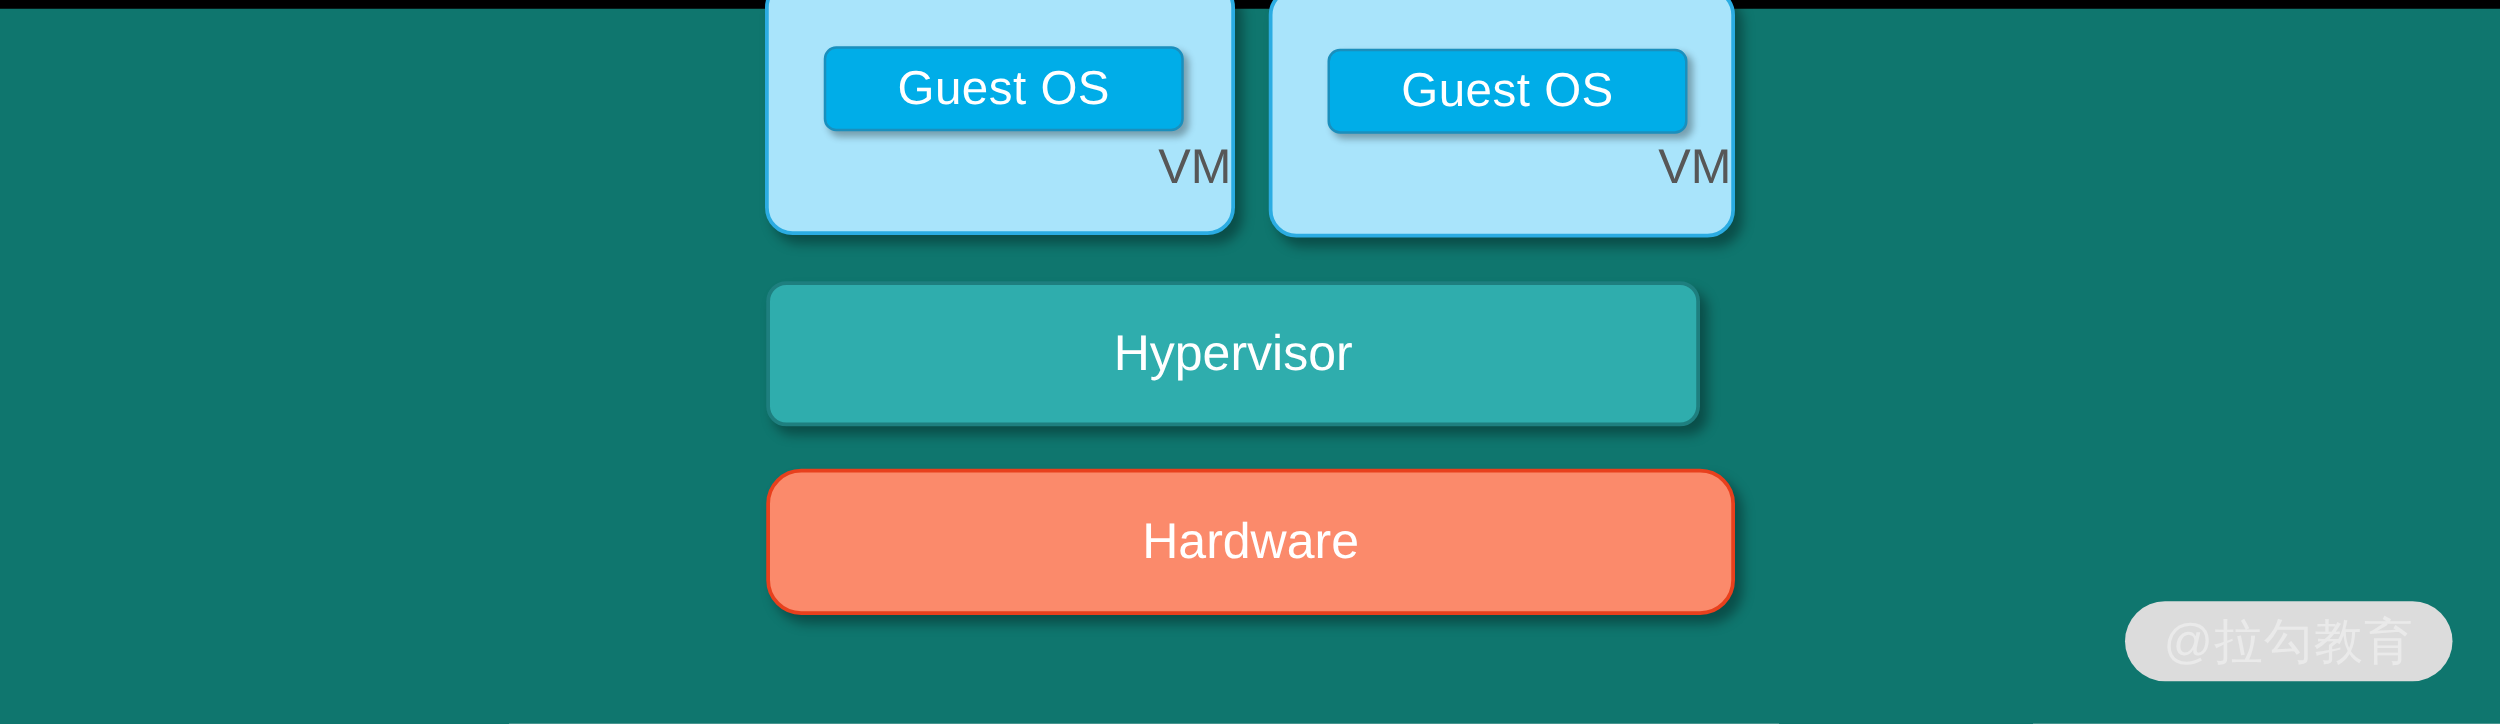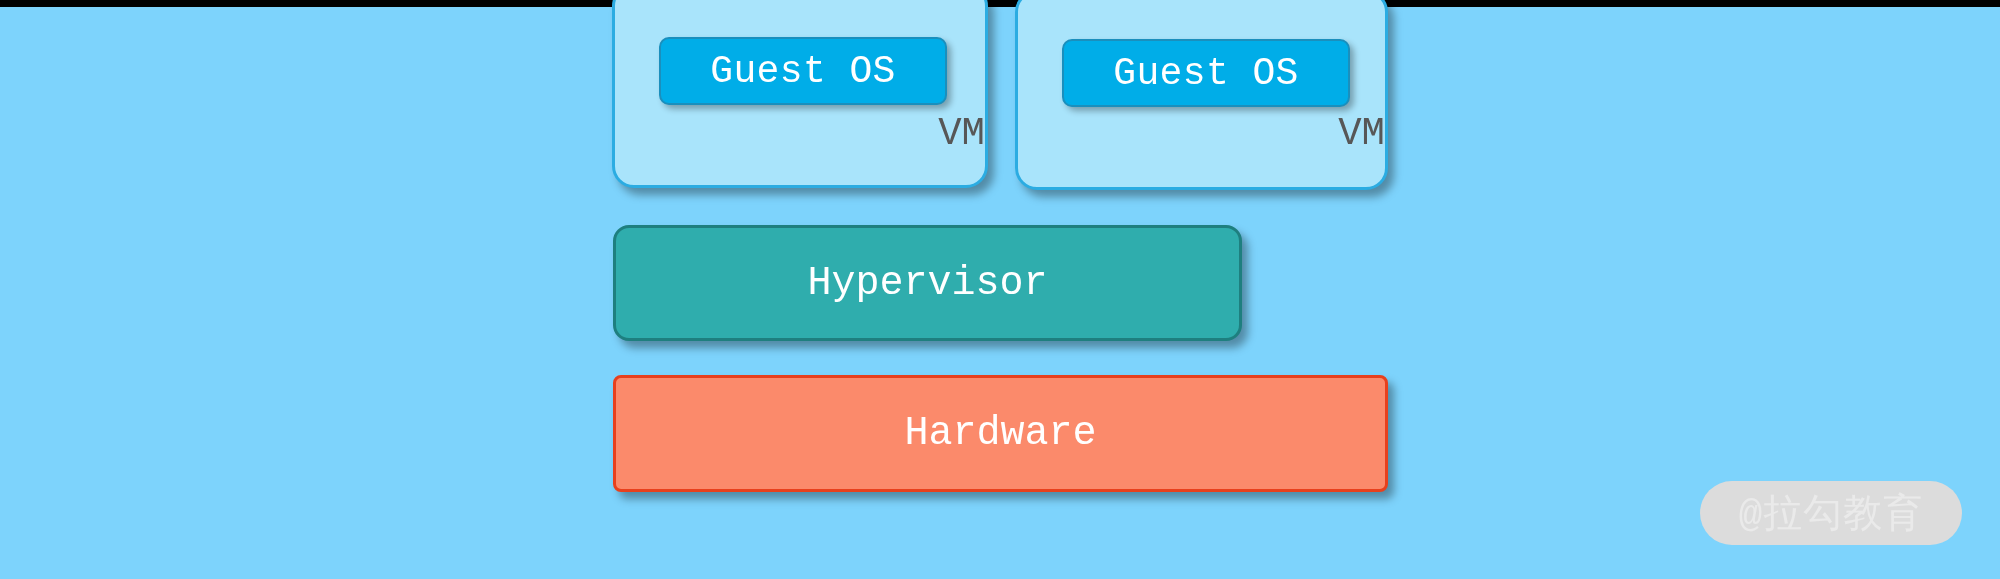--- a/index.html
+++ b/index.html
@@ -11,22 +11,21 @@
     width: 2000px;
     height: 579px;
     position: relative;
     overflow: hidden;
     font-family: "Liberation Sans", sans-serif;
   }
 
   #stage {
     position: absolute;
     inset: 0;
-    background: #7dd3fc;
-    font-family: Liberation Mono, monospace;
+    background: #0f766e;
   }
 
   
   .top-bar {
     position: absolute;
     left: 0;
     top: 0;
     width: 2000px;
     height: 7px;
     background: #000000;
@@ -83,41 +82,41 @@
     font-weight: 400;
     white-space: nowrap;
   }
   .vm-left  .vm-label { top: 125px; }
   .vm-right .vm-label { top: 119px; }
 
   
   .hypervisor {
     left: 613px;
     top: 225px;
-    width: 629px;
+    width: 747px;
     height: 116px;
     background: #2fadad;
     border: 3px solid #1e7f7f;
     border-radius: 16px;
     box-shadow: 6px 7px 9px rgba(0, 0, 0, 0.34);
     color: #ffffff;
     font-size: 40px;
     font-weight: 400;
     white-space: nowrap;
   }
 
   
   .hardware {
     left: 613px;
     top: 375px;
     width: 775px;
     height: 117px;
     background: #fb8a6b;
     border: 3px solid #e8401d;
-    border-radius: 8px;
+    border-radius: 28px;
     box-shadow: 6px 7px 9px rgba(0, 0, 0, 0.34);
     color: #ffffff;
     font-size: 40px;
     font-weight: 400;
     white-space: nowrap;
   }
 
   
   .watermark {
     position: absolute;

